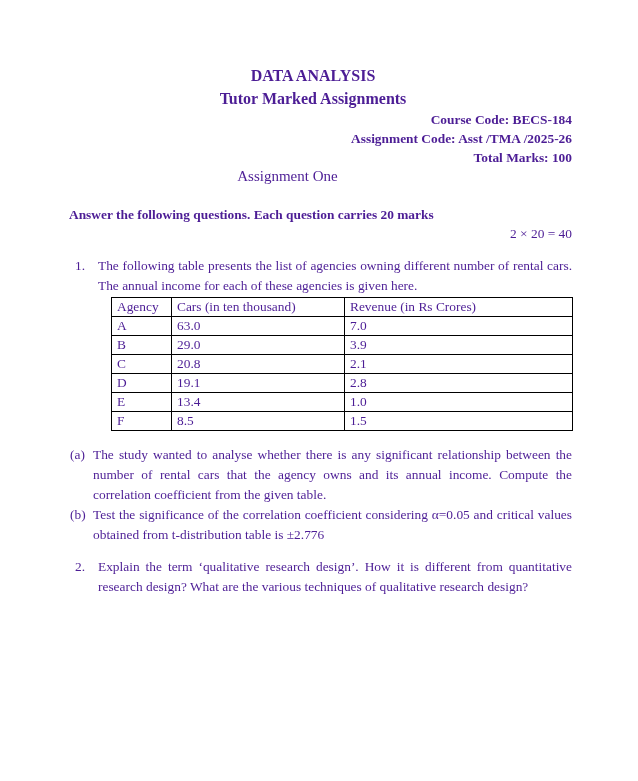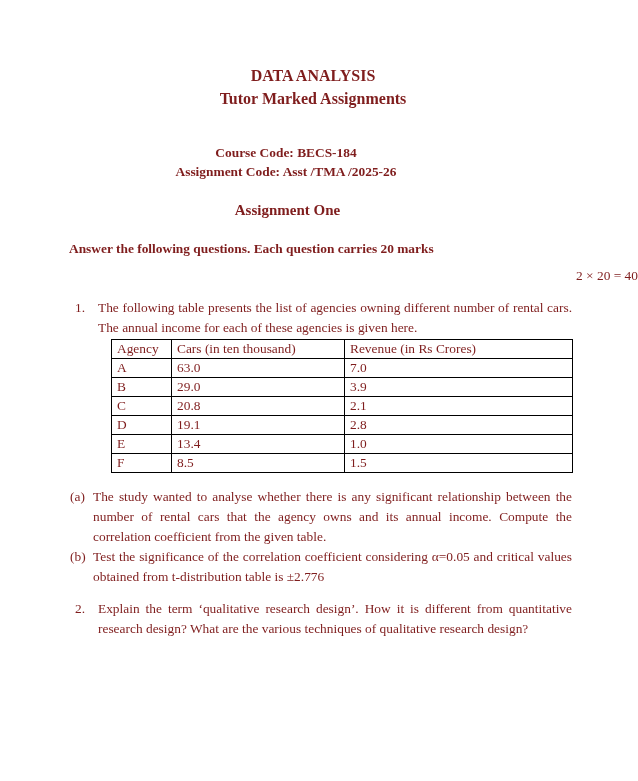--- a/index.html
+++ b/index.html
@@ -1,60 +1,59 @@
 <!DOCTYPE html>
 <html><head>
 <meta charset="utf-8">
 <style>
   html, body { margin: 0; padding: 0; background: #ffffff; }
   .page {
     position: relative;
     width: 638px;
     height: 781px;
     background: #ffffff;
-    color: #7f1d1d;
+    color: #4c1d95;
     font-family: "Liberation Serif", "DejaVu Serif", serif;
     font-size: 13.4px;
     box-sizing: border-box;
     overflow: hidden;
   }
   .doc-title {
     padding-top: 64px;
     padding-right: 12px;
     text-align: center;
     font-weight: bold;
     font-size: 16px;
     line-height: 23px;
   }
   .meta-block {
-    margin-top: 33px;
     padding-right: 66px;
-    text-align: center;
+    text-align: right;
     font-weight: bold;
     font-size: 13.4px;
     line-height: 19px;
   }
   .section-title {
-    margin-top: 20px;
     padding-right: 63px;
     text-align: center;
-    font-weight: bold;
+    font-weight: normal;
     font-size: 15px;
     line-height: 19px;
   }
   .instruction {
     margin-top: 19px;
     padding-left: 69px;
     padding-right: 66px;
     font-weight: bold;
     font-size: 13.4px;
     line-height: 19px;
   }
   .marks-formula {
-    margin-top: 8px;
+    margin-top: 0px;
+    padding-right: 66px;
     text-align: right;
     font-size: 13.4px;
     line-height: 19px;
   }
   .question {
     position: relative;
     padding-left: 98px;
     padding-right: 66px;
     text-align: justify;
     line-height: 19.5px;
@@ -104,20 +103,21 @@
 <div class="page">
 
   <div class="doc-title">
     <div>DATA ANALYSIS</div>
     <div>Tutor Marked Assignments</div>
   </div>
 
   <div class="meta-block">
     <div>Course Code: BECS-184</div>
     <div>Assignment Code: Asst /TMA /2025-26</div>
+    <div>Total Marks: 100</div>
   </div>
 
   <div class="section-title">Assignment One</div>
 
   <div class="instruction">Answer the following questions. Each question carries 20 marks</div>
 
   <div class="marks-formula">2 × 20 = 40</div>
 
   <div class="question question-1">
     <span class="q-num">1.</span>

